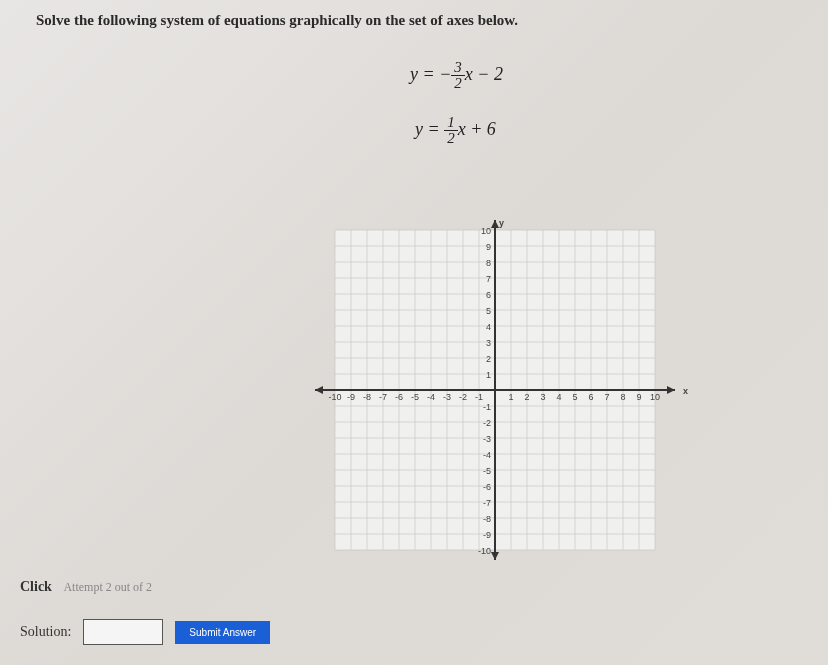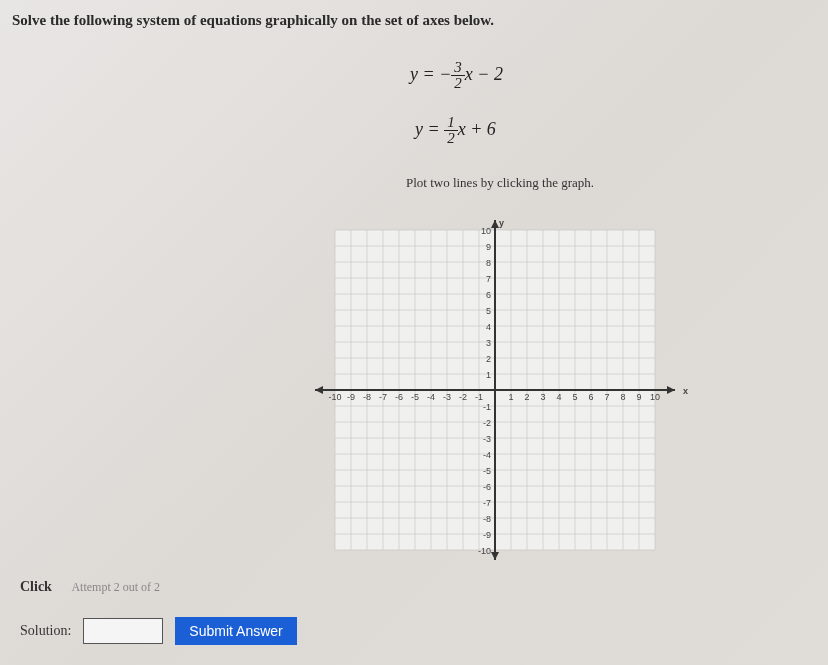--- a/index.html
+++ b/index.html
@@ -7,21 +7,21 @@
       width: 828px;
       height: 665px;
       background: linear-gradient(135deg, #e8e6e4 0%, #ddd9d5 50%, #e0dcd8 100%);
       font-family: Georgia, 'Times New Roman', serif;
       position: relative;
       overflow: hidden;
     }
     .question-text {
       position: absolute;
       top: 12px;
-      left: 12px;
+      left: 36px;
       font-size: 15px;
       color: #2a2a2a;
       font-weight: bold;
     }
     .equation1 {
       position: absolute;
       top: 60px;
       left: 410px;
       font-size: 18px;
       color: #222;
@@ -83,21 +83,21 @@
       left: 20px;
       font-size: 14px;
     }
     .answer-label {
       font-weight: bold;
       color: #333;
     }
     .attempt-text {
       color: #888;
       font-size: 12px;
-      margin-left: 16px;
+      margin-left: 8px;
     }
     .solution-row {
       position: absolute;
       bottom: 20px;
       left: 20px;
       display: flex;
       align-items: center;
       gap: 12px;
       margin-top: 44px;
     }
@@ -111,21 +111,21 @@
       border: 1.5px solid #555;
       background: #f5f5f5;
       font-size: 13px;
       padding: 2px 4px;
     }
     .submit-btn {
       background: #1a5fd6;
       color: #fff;
       border: none;
       padding: 6px 14px;
-      font-size: 14px;
+      font-size: 10px;
       cursor: pointer;
       font-family: Arial, sans-serif;
     }
     .axis-label {
       font-size: 9px;
       fill: #444;
       font-family: Arial, sans-serif;
     }
   </style>
 </head>
@@ -135,21 +135,20 @@
 
 <div class="equation1">
   <span>y = </span><span>−</span><span class="frac"><span class="num">3</span><span class="den">2</span></span><span>x</span><span> − 2</span>
 </div>
 
 <div class="equation2">
   <span>y = </span><span class="frac"><span class="num">1</span><span class="den">2</span></span><span>x</span><span> + 6</span>
 </div>
 
 <div class="instruction">
-  <span>Plot two lines by clicking the graph.</span>
 </div>
 
 <div class="graph-container">
   <svg class="graph-svg" viewBox="0 0 400 340">
     <rect x="40" y="10" width="320" height="320" fill="#f0f0ee" stroke="none"></rect>
     <g>
       <line x1="40" y1="10" x2="40" y2="330" stroke="#bbb" stroke-width="0.5"></line>
       <line x1="56" y1="10" x2="56" y2="330" stroke="#bbb" stroke-width="0.5"></line>
       <line x1="72" y1="10" x2="72" y2="330" stroke="#bbb" stroke-width="0.5"></line>
       <line x1="88" y1="10" x2="88" y2="330" stroke="#bbb" stroke-width="0.5"></line>

